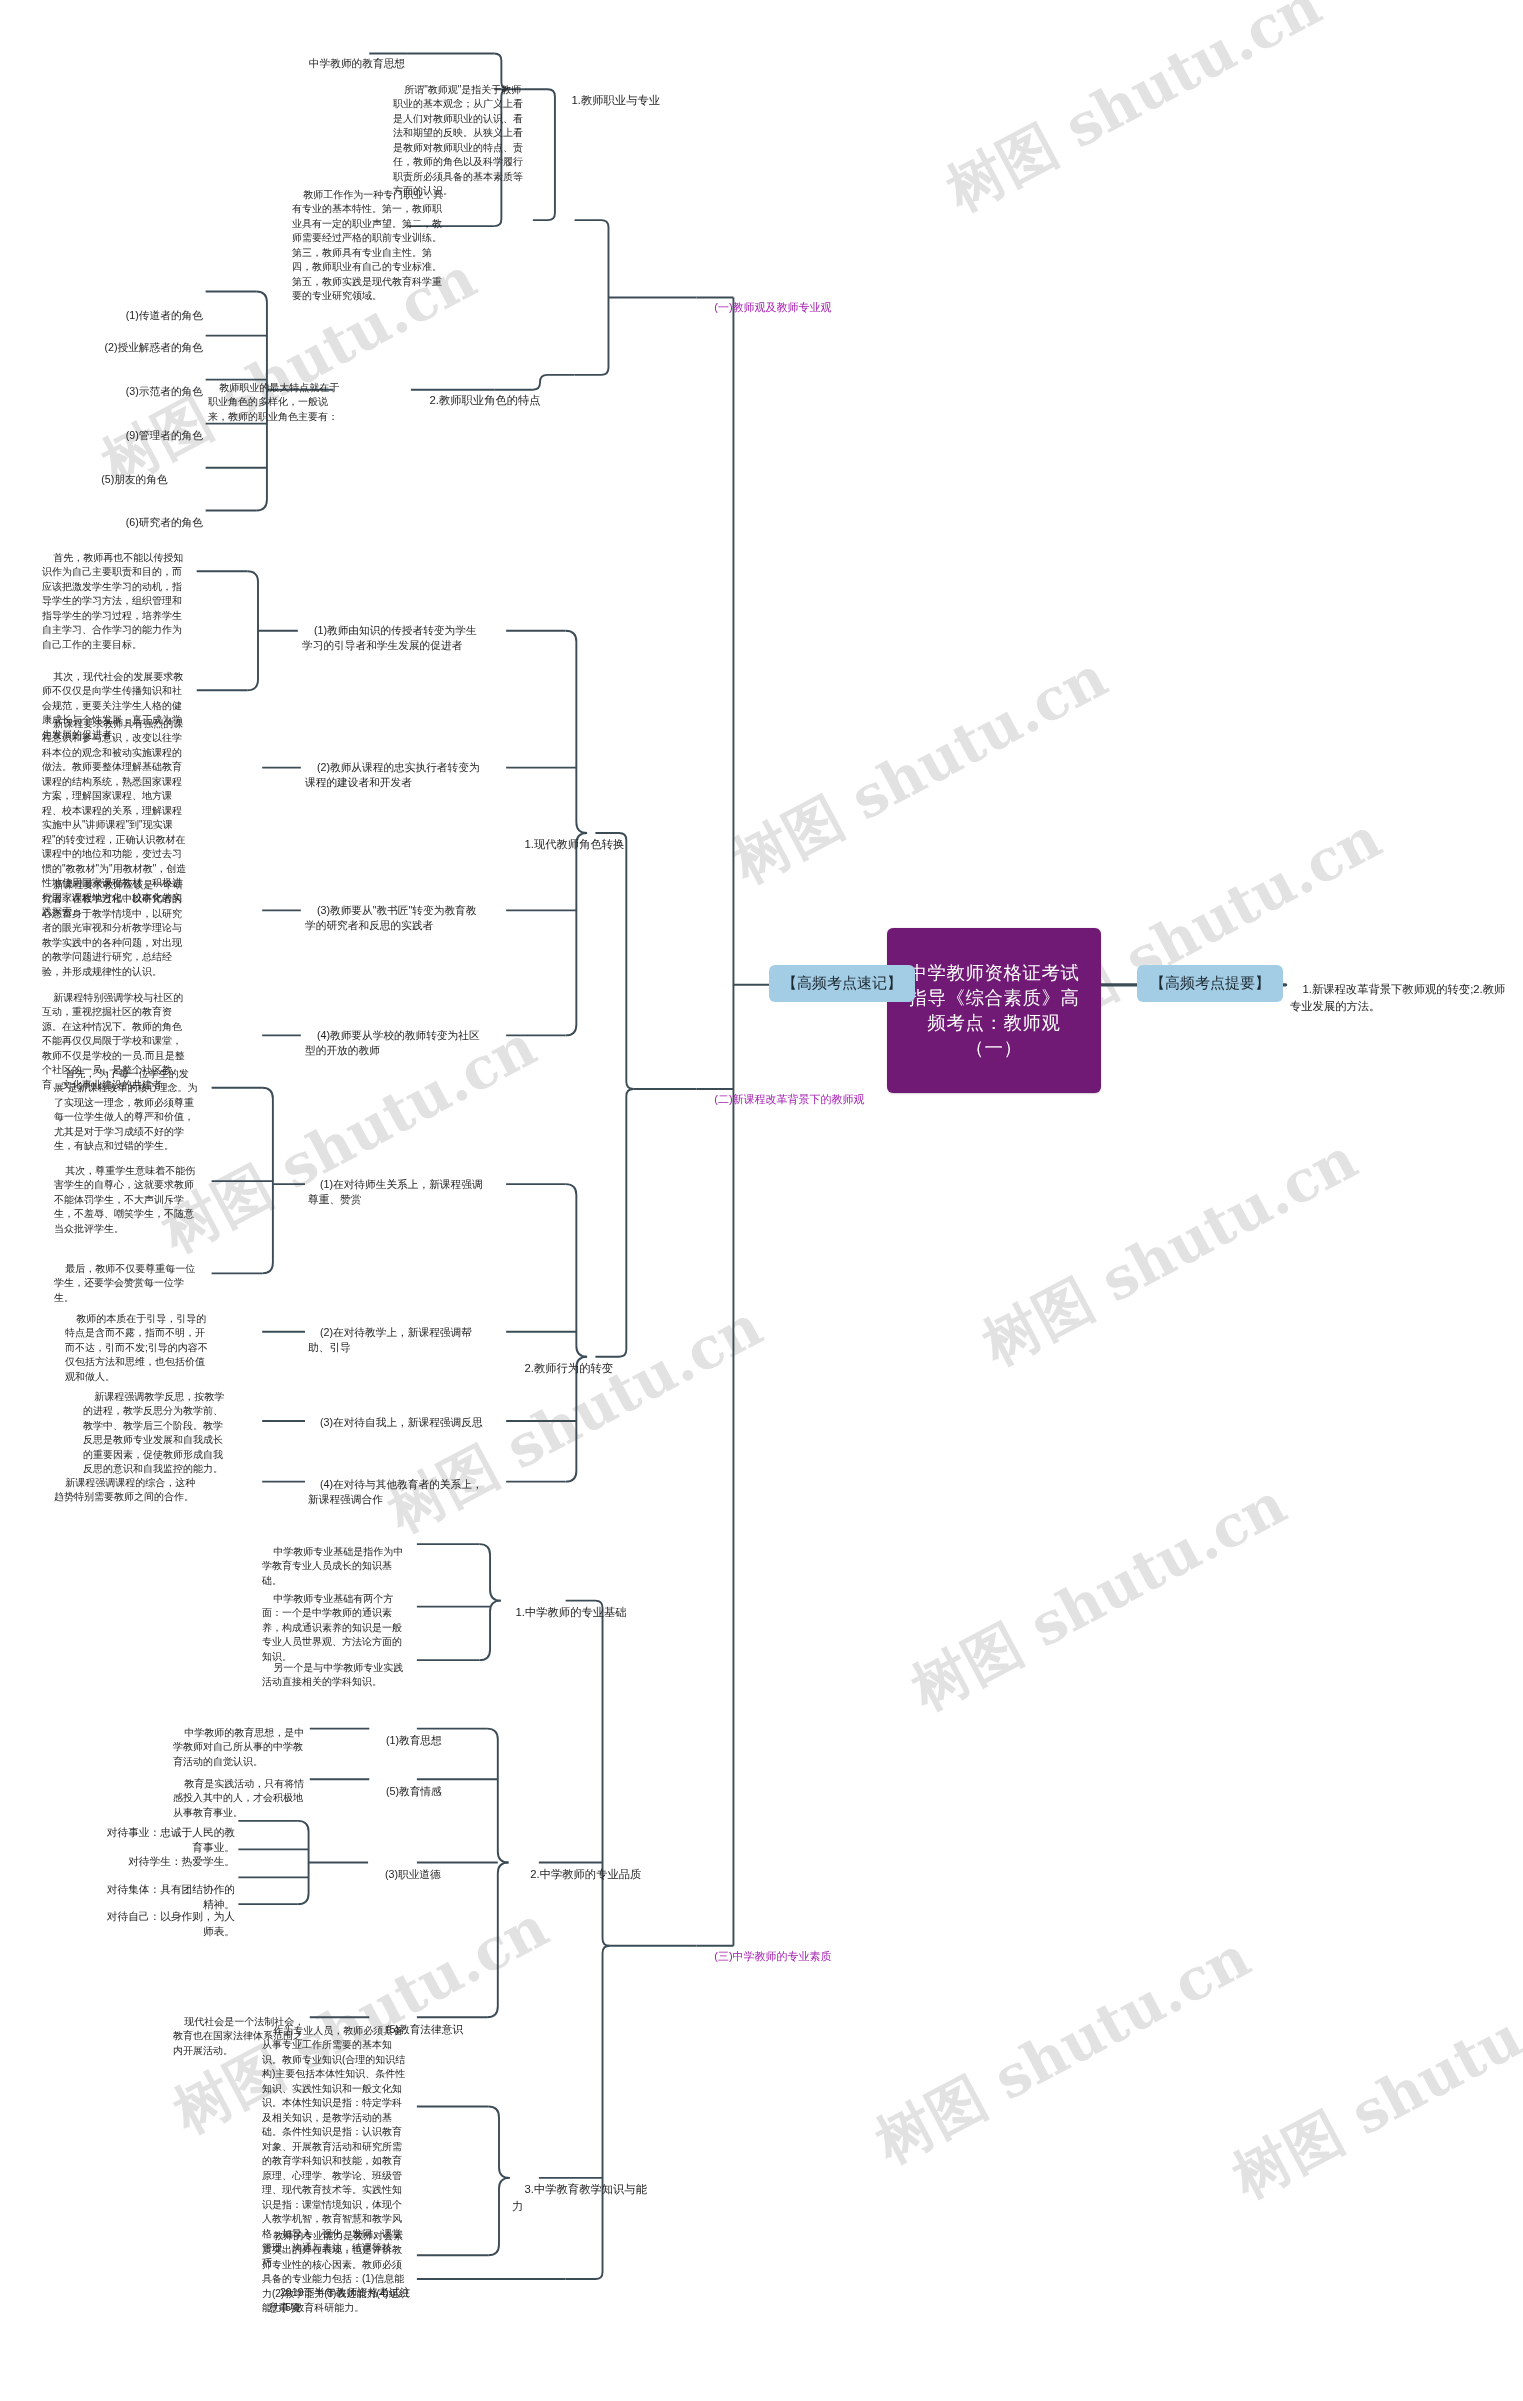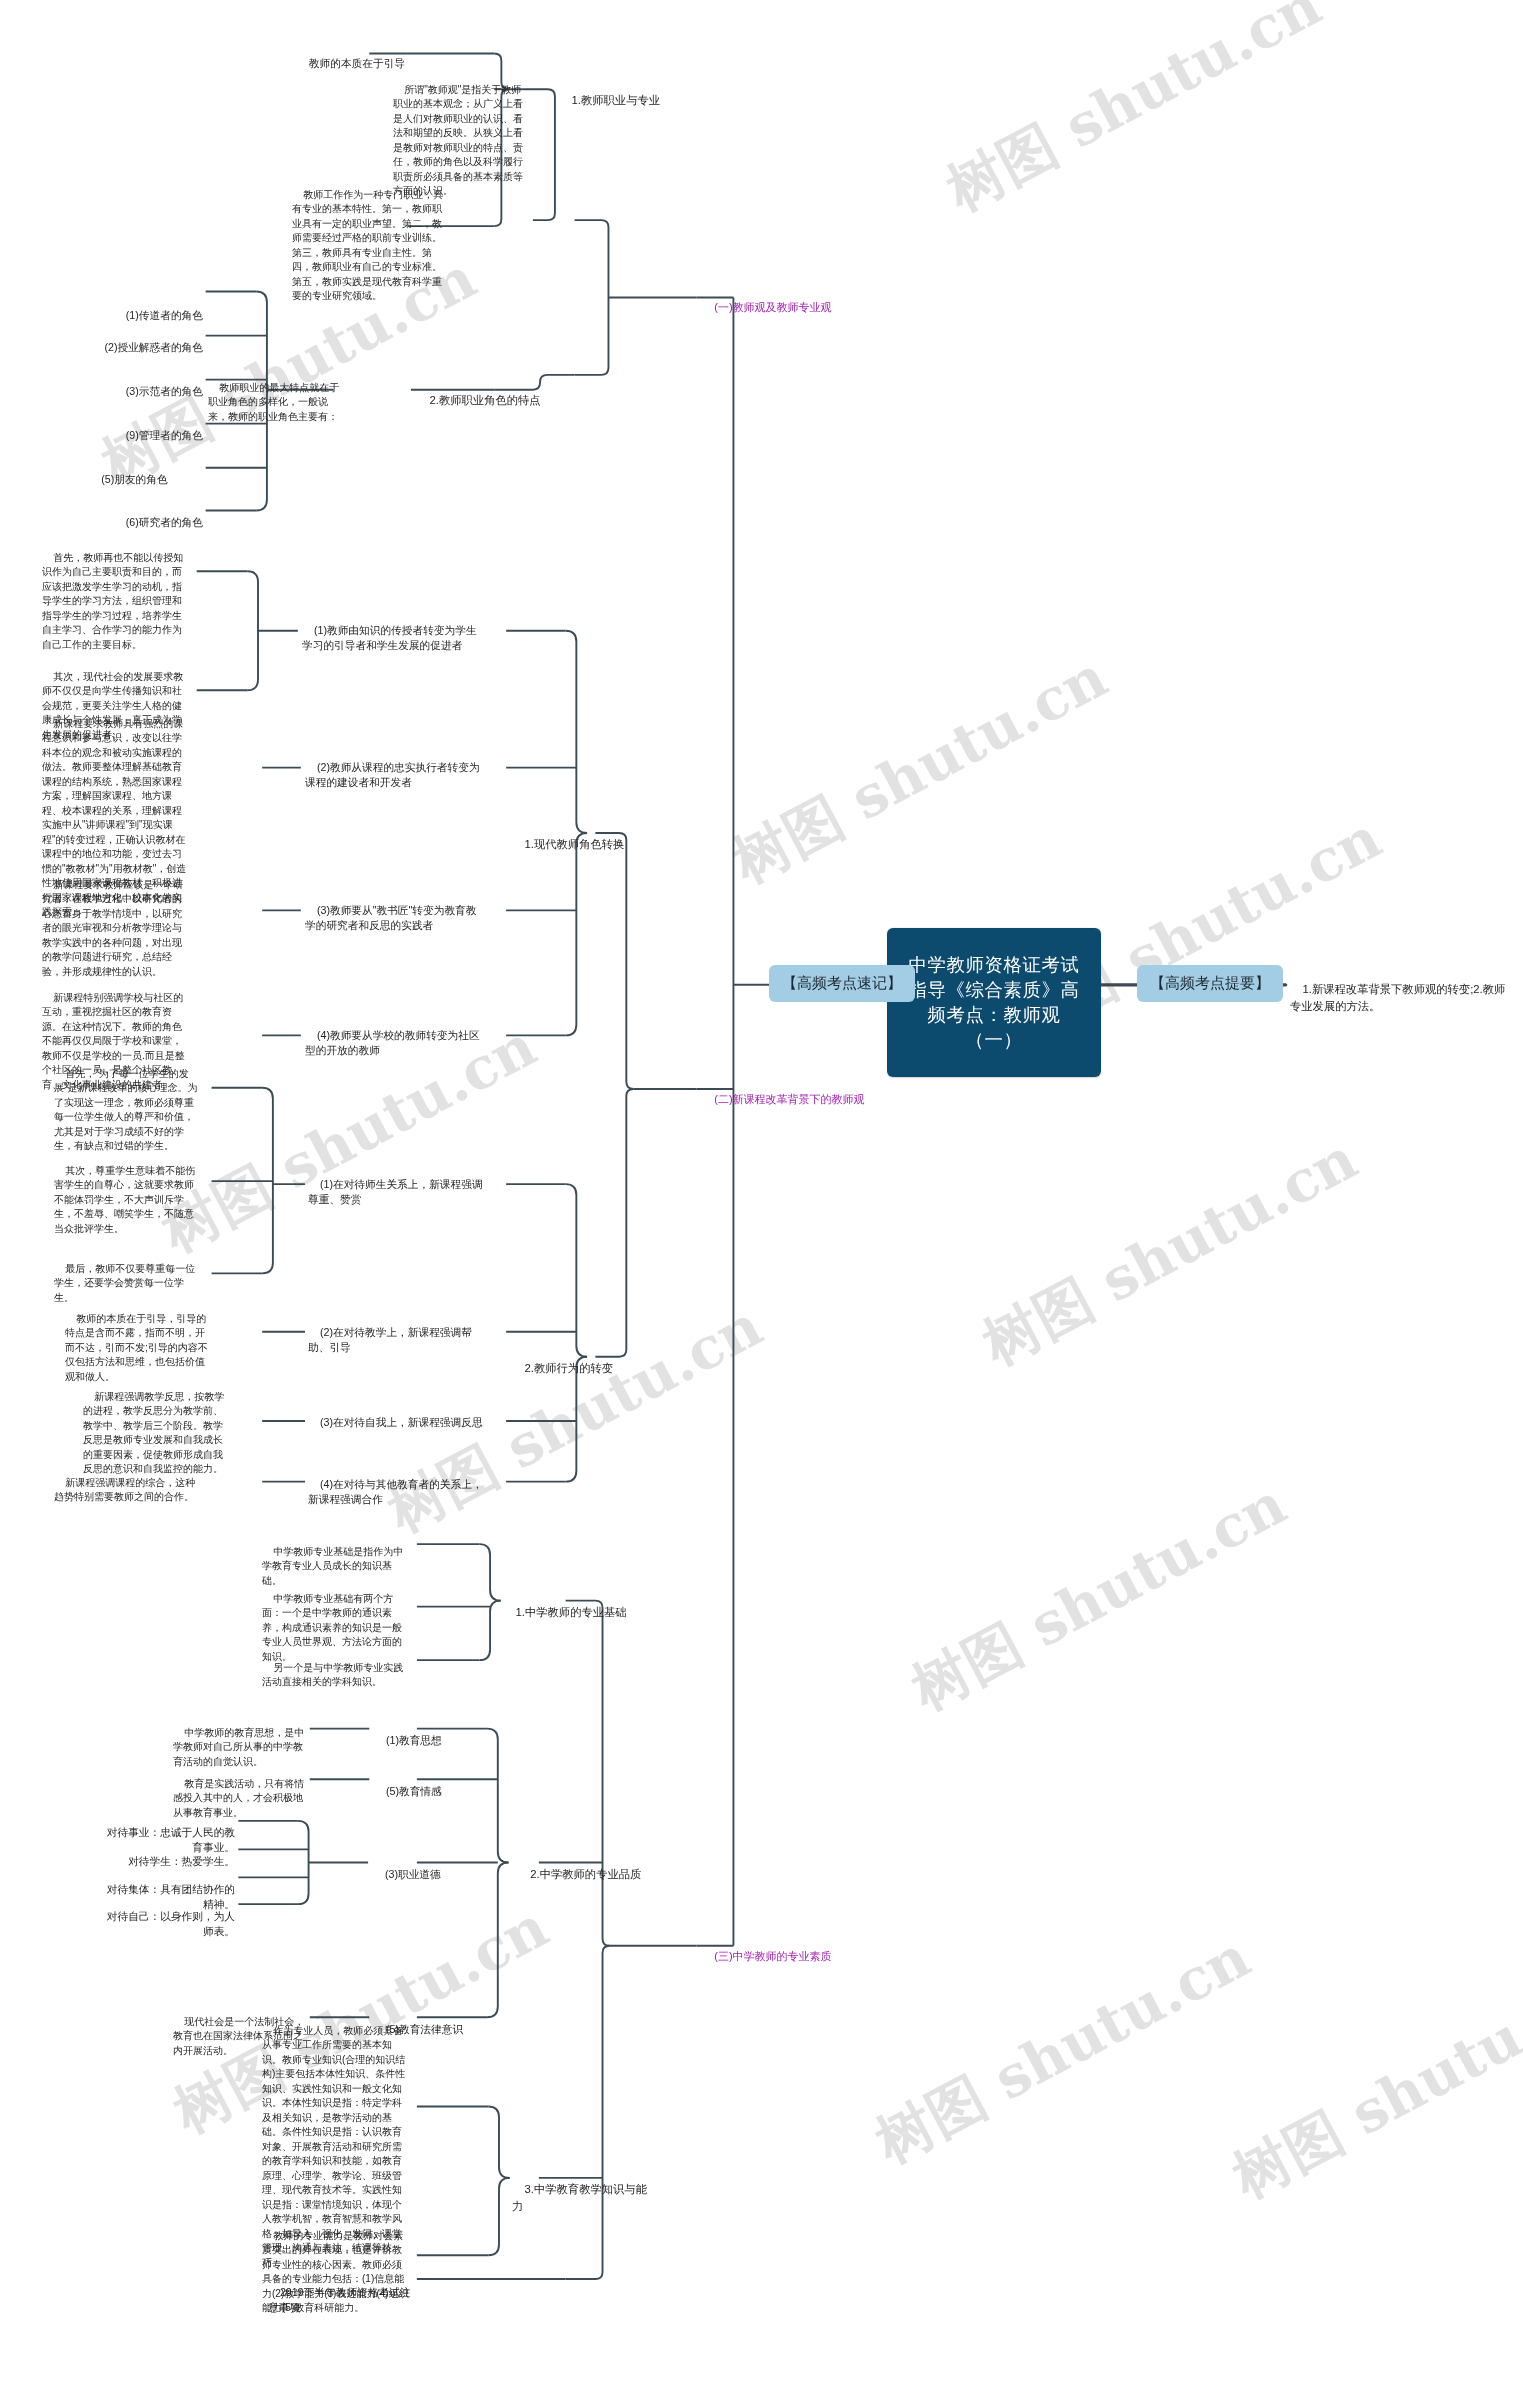--- a/index.html
+++ b/index.html
@@ -35,27 +35,27 @@
     white-space:pre-wrap;
     word-break:break-all;
   }
   .leaf  { font-size:10px; color:#232323; }
   .lvl3  { font-size:10.7px; color:#232323; }
   .lvl2  { font-size:11.3px; color:#232323; }
   .lvl1  { font-size:11px; color:#a21caf; }
   .r-align { text-align:right; }
   .center-node {
     position:absolute; z-index:3;
-    background:#0c4a6e;
+    background:#701a75;
     color:#ffffff;
     border-radius:6px;
     font-size:18.4px;
     line-height:1.35;
     text-align:center;
-    padding:25px 18px;
+    padding:33px 18px;
     letter-spacing:0.6px;
     box-shadow:0 0.6px 1.8px rgba(0,0,0,.18);
   }
   .pill {
     position:absolute; z-index:3;
     background:#a3cde4;
     color:#1d2a33;
     border-radius:6px;
     font-size:15px;
     text-align:center;
@@ -212,21 +212,21 @@
 
   <div class="node lvl1" style="left:702px; top:284px; width:179px;">
     <span>(一)教师观及教师专业观</span>
   </div>
 
   <div class="node lvl2" style="left:559px; top:76px; width:137px;">
     <span>1.教师职业与专业</span>
   </div>
 
   <div class="node lvl3 r-align" style="left:238px; top:40px; width:167px;">
-    <span>教师的本质在于引导</span>
+    <span>中学教师的教育思想</span>
   </div>
 
   <div class="node leaf" style="left:393px; top:68px; width:134px;">
     <span>所谓"教师观"是指关于教师职业的基本观念；从广义上看是人们对教师职业的认识、看法和期望的反映。从狭义上看是教师对教师职业的特点、责任，教师的角色以及科学履行职责所必须具备的基本素质等方面的认识。</span>
   </div>
 
   <div class="node leaf" style="left:292px; top:173px; width:152px;">
     <span>教师工作作为一种专门职业，具有专业的基本特性。第一，教师职业具有一定的职业声望。第二，教师需要经过严格的职前专业训练。第三，教师具有专业自主性。第四，教师职业有自己的专业标准。第五，教师实践是现代教育科学重要的专业研究领域。</span>
   </div>
 

